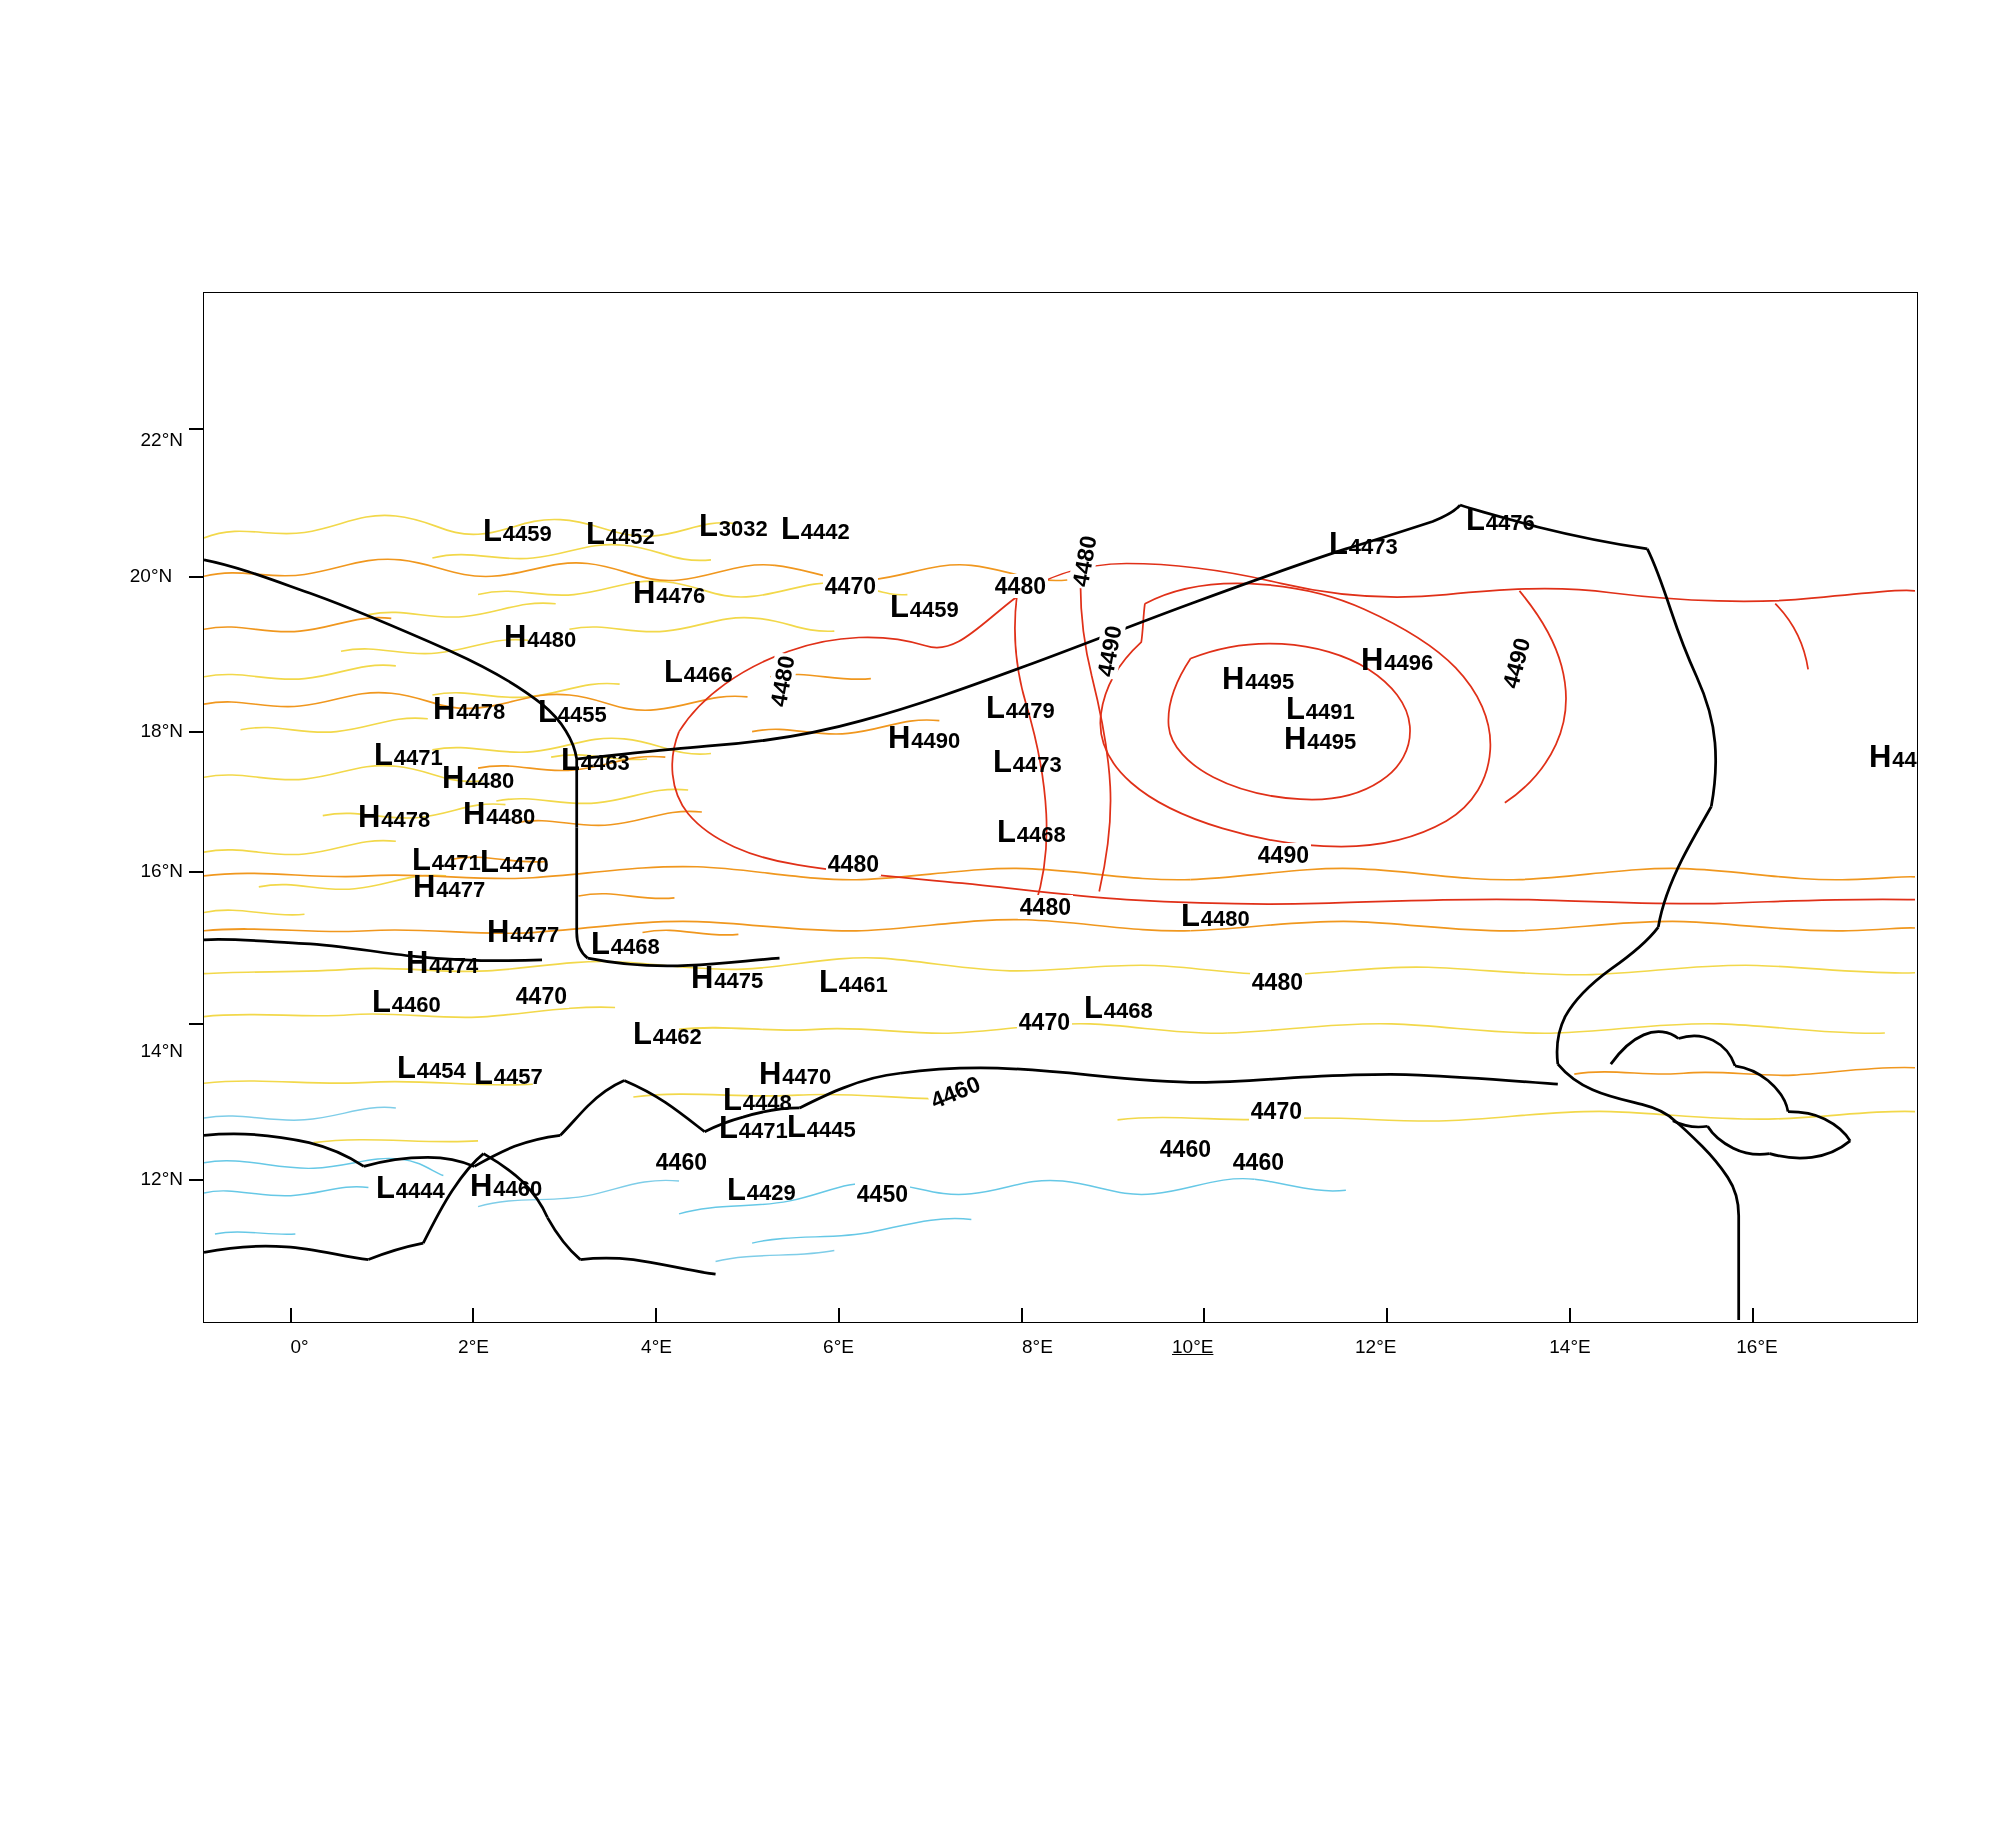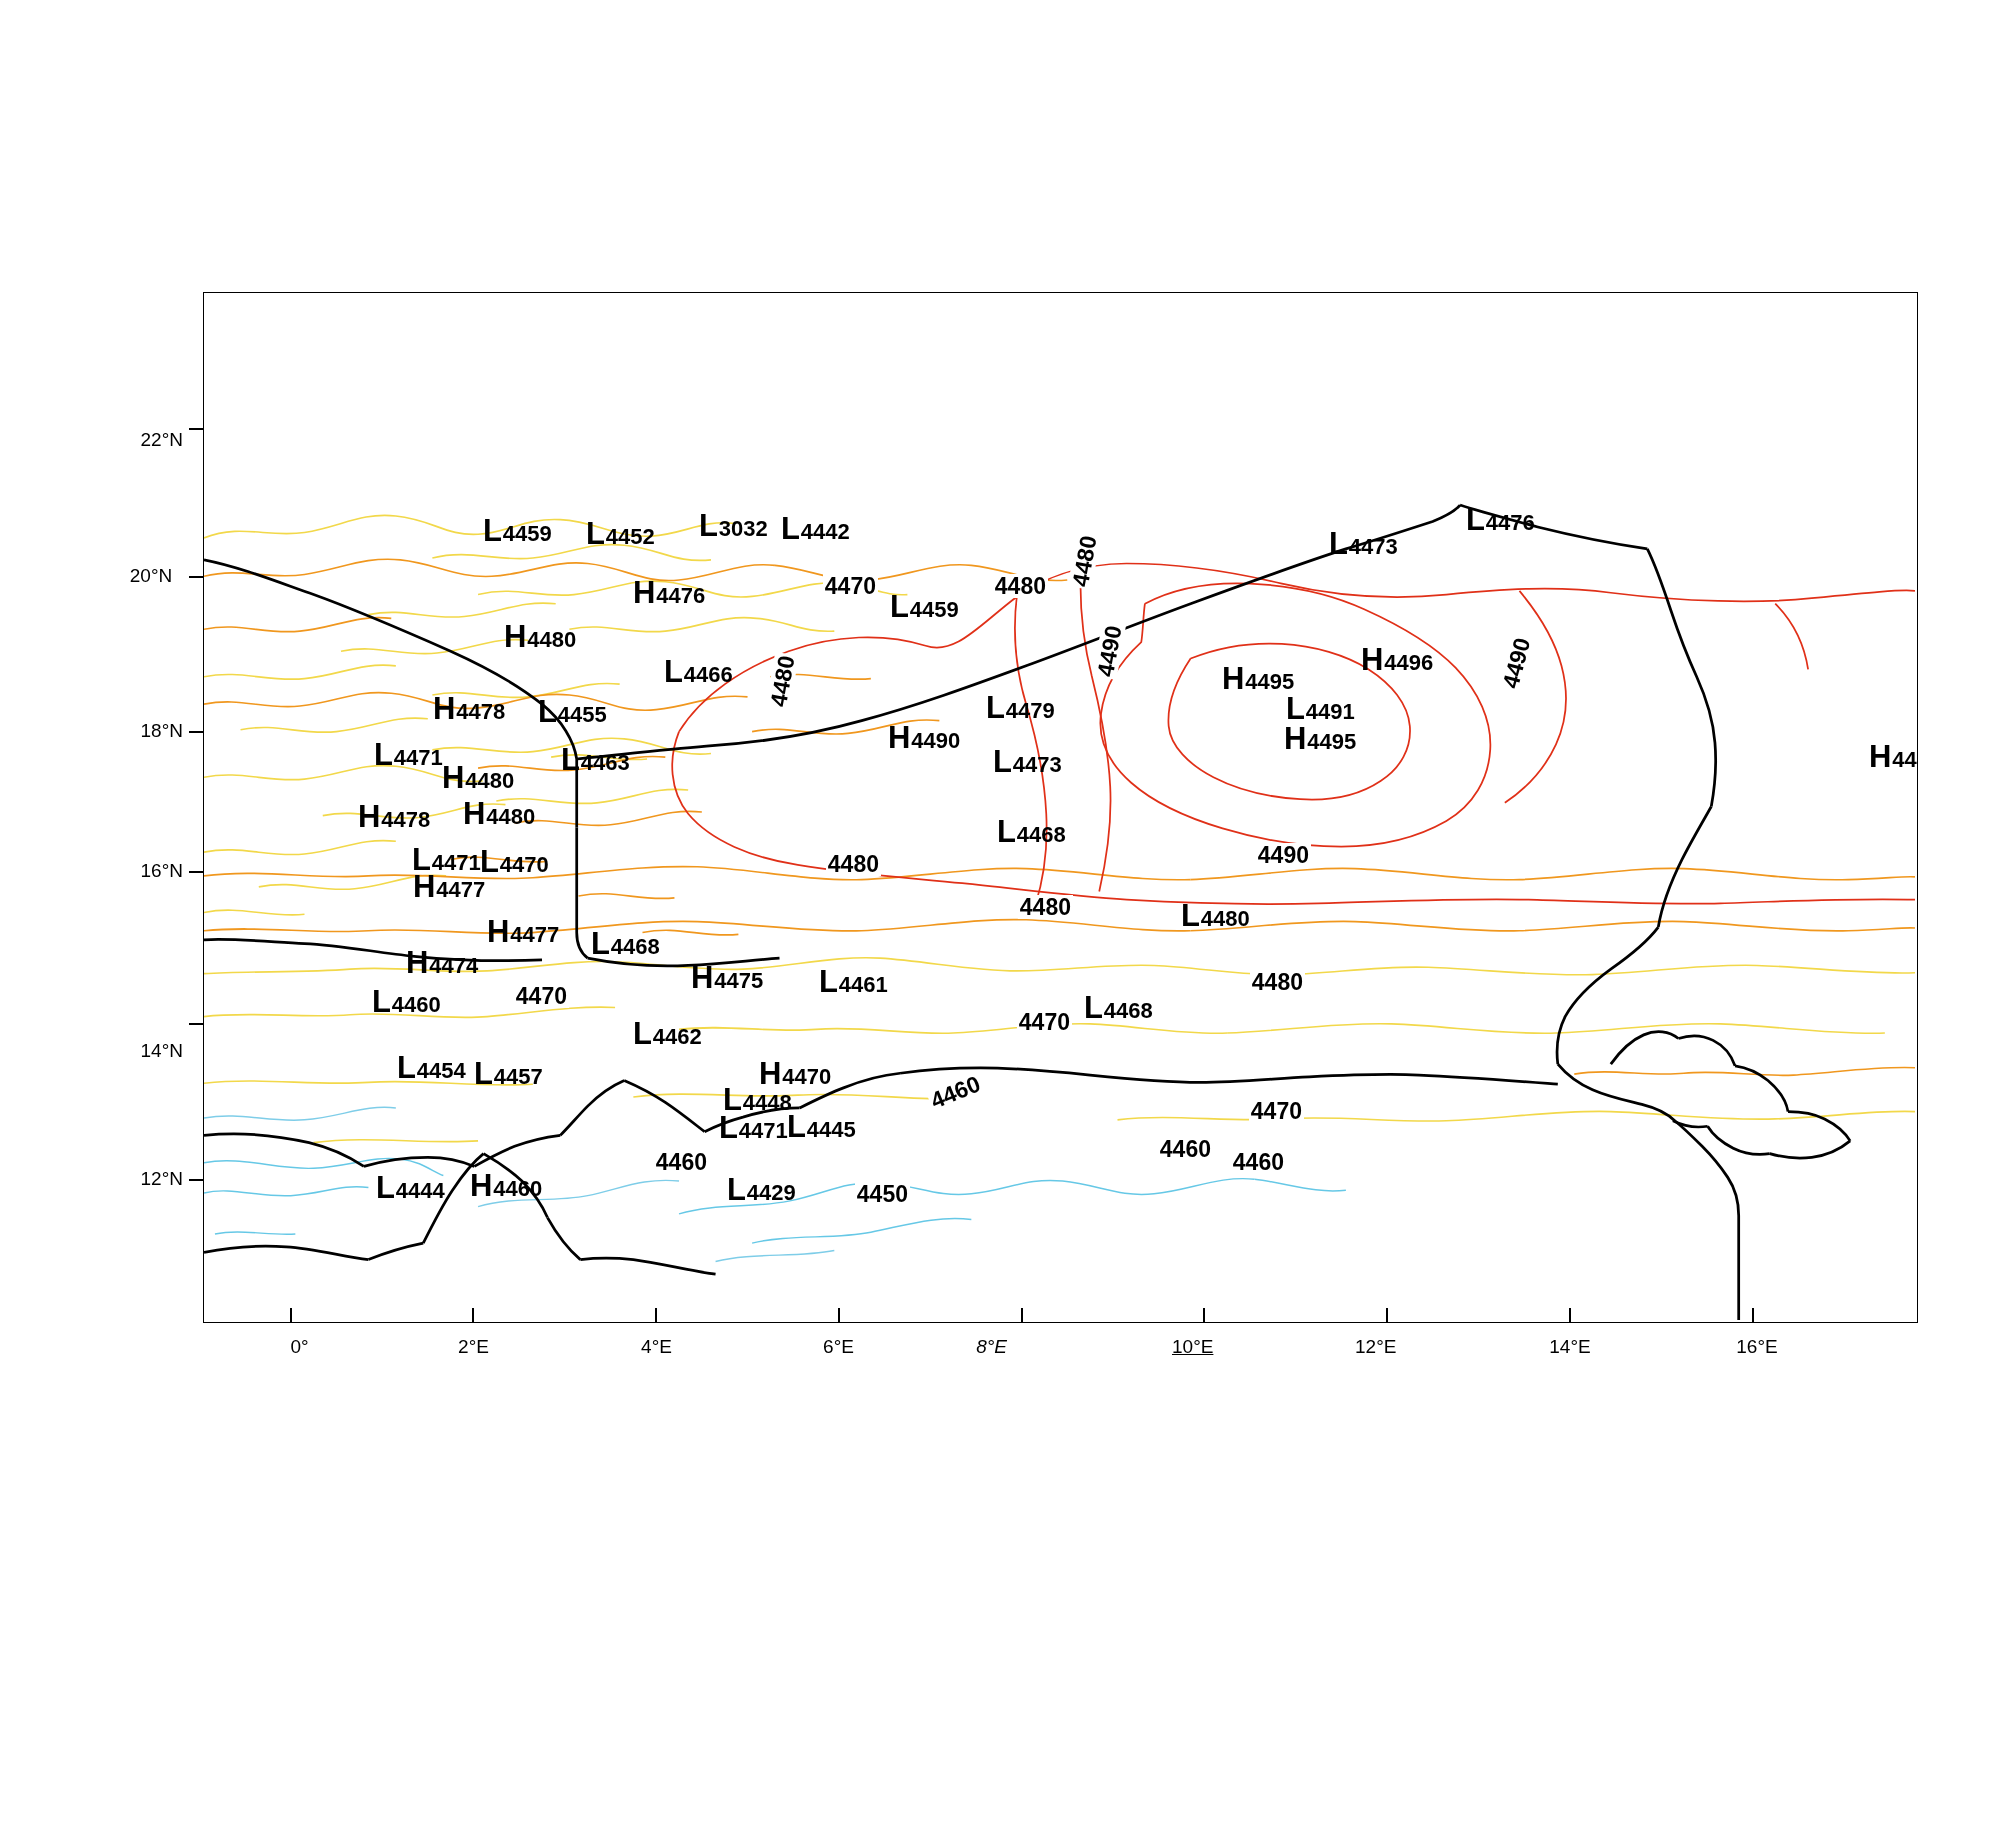--- a/index.html
+++ b/index.html
@@ -430,21 +430,21 @@
 
   <div class="tick" style="left:290px; top:1308px; width:1.8px; height:14.6px;"></div>
   <div class="axis-label" style="left:272px; top:1336px; width:55px; text-align:center;">0°</div>
   <div class="tick" style="left:472px; top:1308px; width:1.8px; height:14.6px;"></div>
   <div class="axis-label" style="left:446px; top:1336px; width:55px; text-align:center;">2°E</div>
   <div class="tick" style="left:655px; top:1308px; width:1.8px; height:14.6px;"></div>
   <div class="axis-label" style="left:629px; top:1336px; width:55px; text-align:center;">4°E</div>
   <div class="tick" style="left:838px; top:1308px; width:1.8px; height:14.6px;"></div>
   <div class="axis-label" style="left:811px; top:1336px; width:55px; text-align:center;">6°E</div>
   <div class="tick" style="left:1021px; top:1308px; width:1.8px; height:14.6px;"></div>
-  <div class="axis-label" style="left:952px; top:1336px; width:55px; text-align:right;font-style:italic;">8°E</div>
+  <div class="axis-label" style="left:1022px; top:1336px; width:55px; text-align:left;">8°E</div>
   <div class="tick" style="left:1203px; top:1308px; width:1.8px; height:14.6px;"></div>
   <div class="axis-label" style="left:1172px; top:1336px; width:64px; text-align:left;text-decoration:underline;">10°E</div>
   <div class="tick" style="left:1386px; top:1308px; width:1.8px; height:14.6px;"></div>
   <div class="axis-label" style="left:1355px; top:1336px; width:64px; text-align:left;">12°E</div>
   <div class="tick" style="left:1569px; top:1308px; width:1.8px; height:14.6px;"></div>
   <div class="axis-label" style="left:1538px; top:1336px; width:64px; text-align:center;">14°E</div>
   <div class="tick" style="left:1752px; top:1308px; width:1.8px; height:14.6px;"></div>
   <div class="axis-label" style="left:1725px; top:1336px; width:64px; text-align:center;">16°E</div>
 
 </div>

